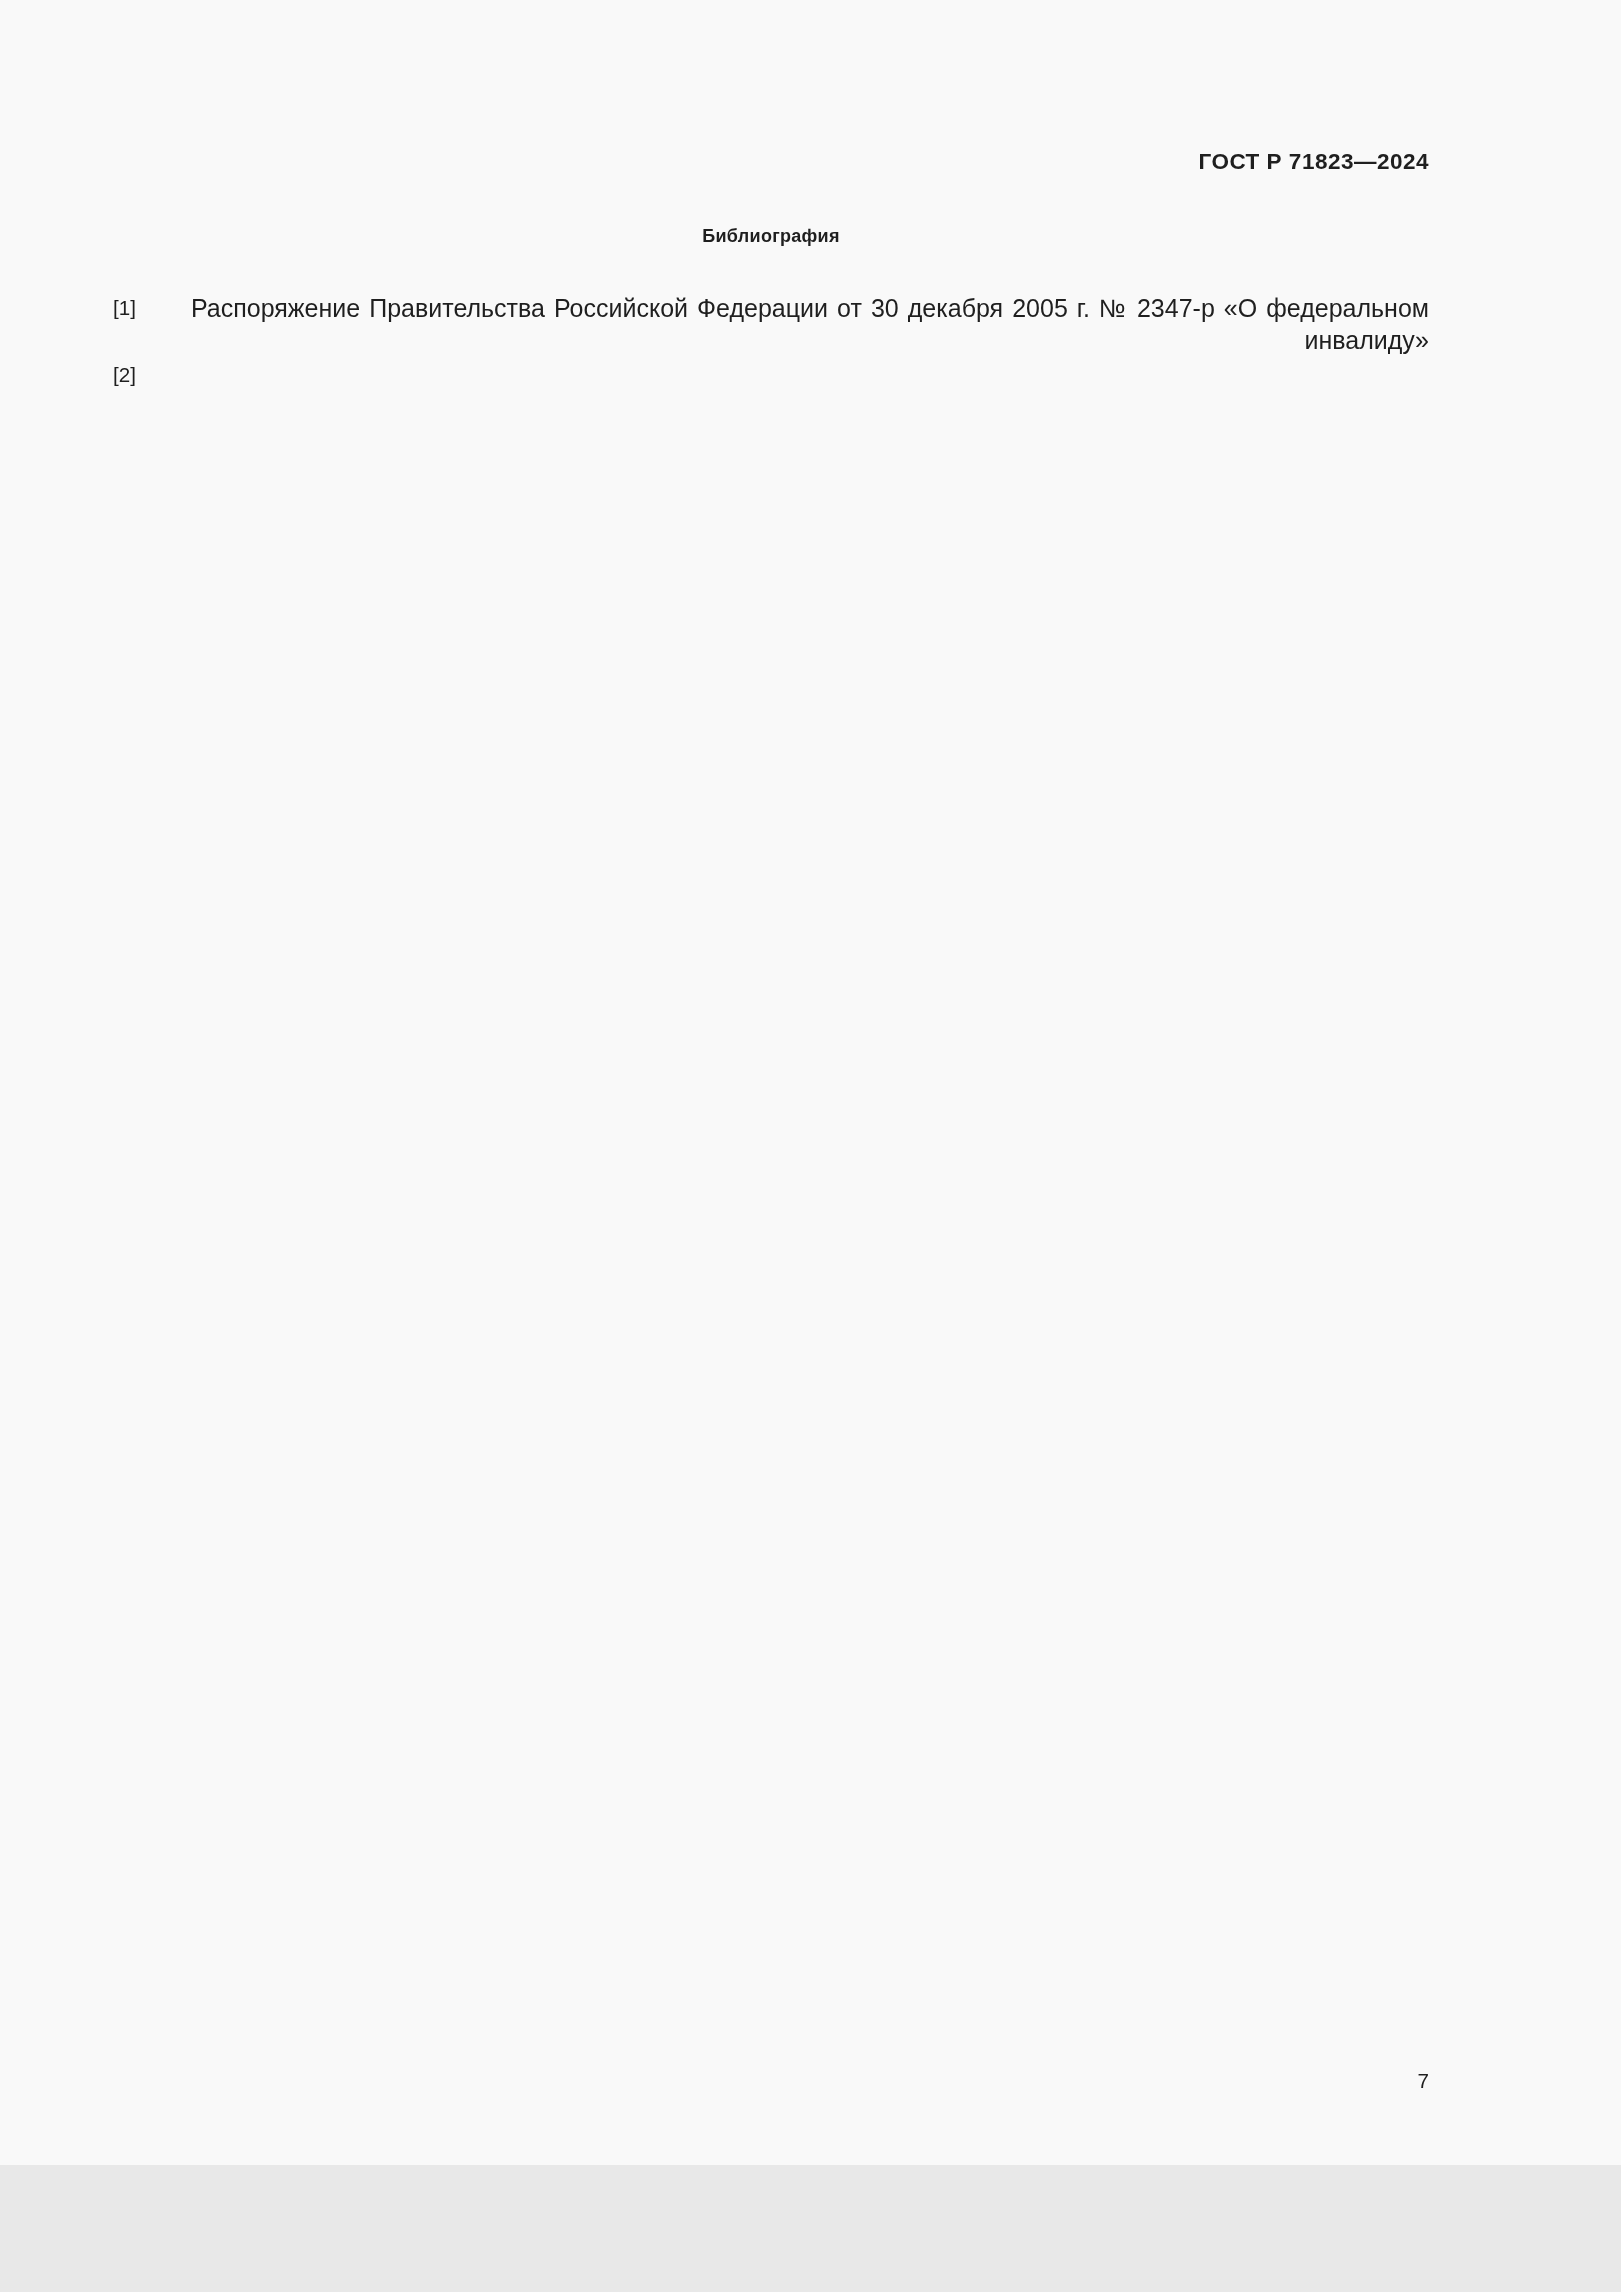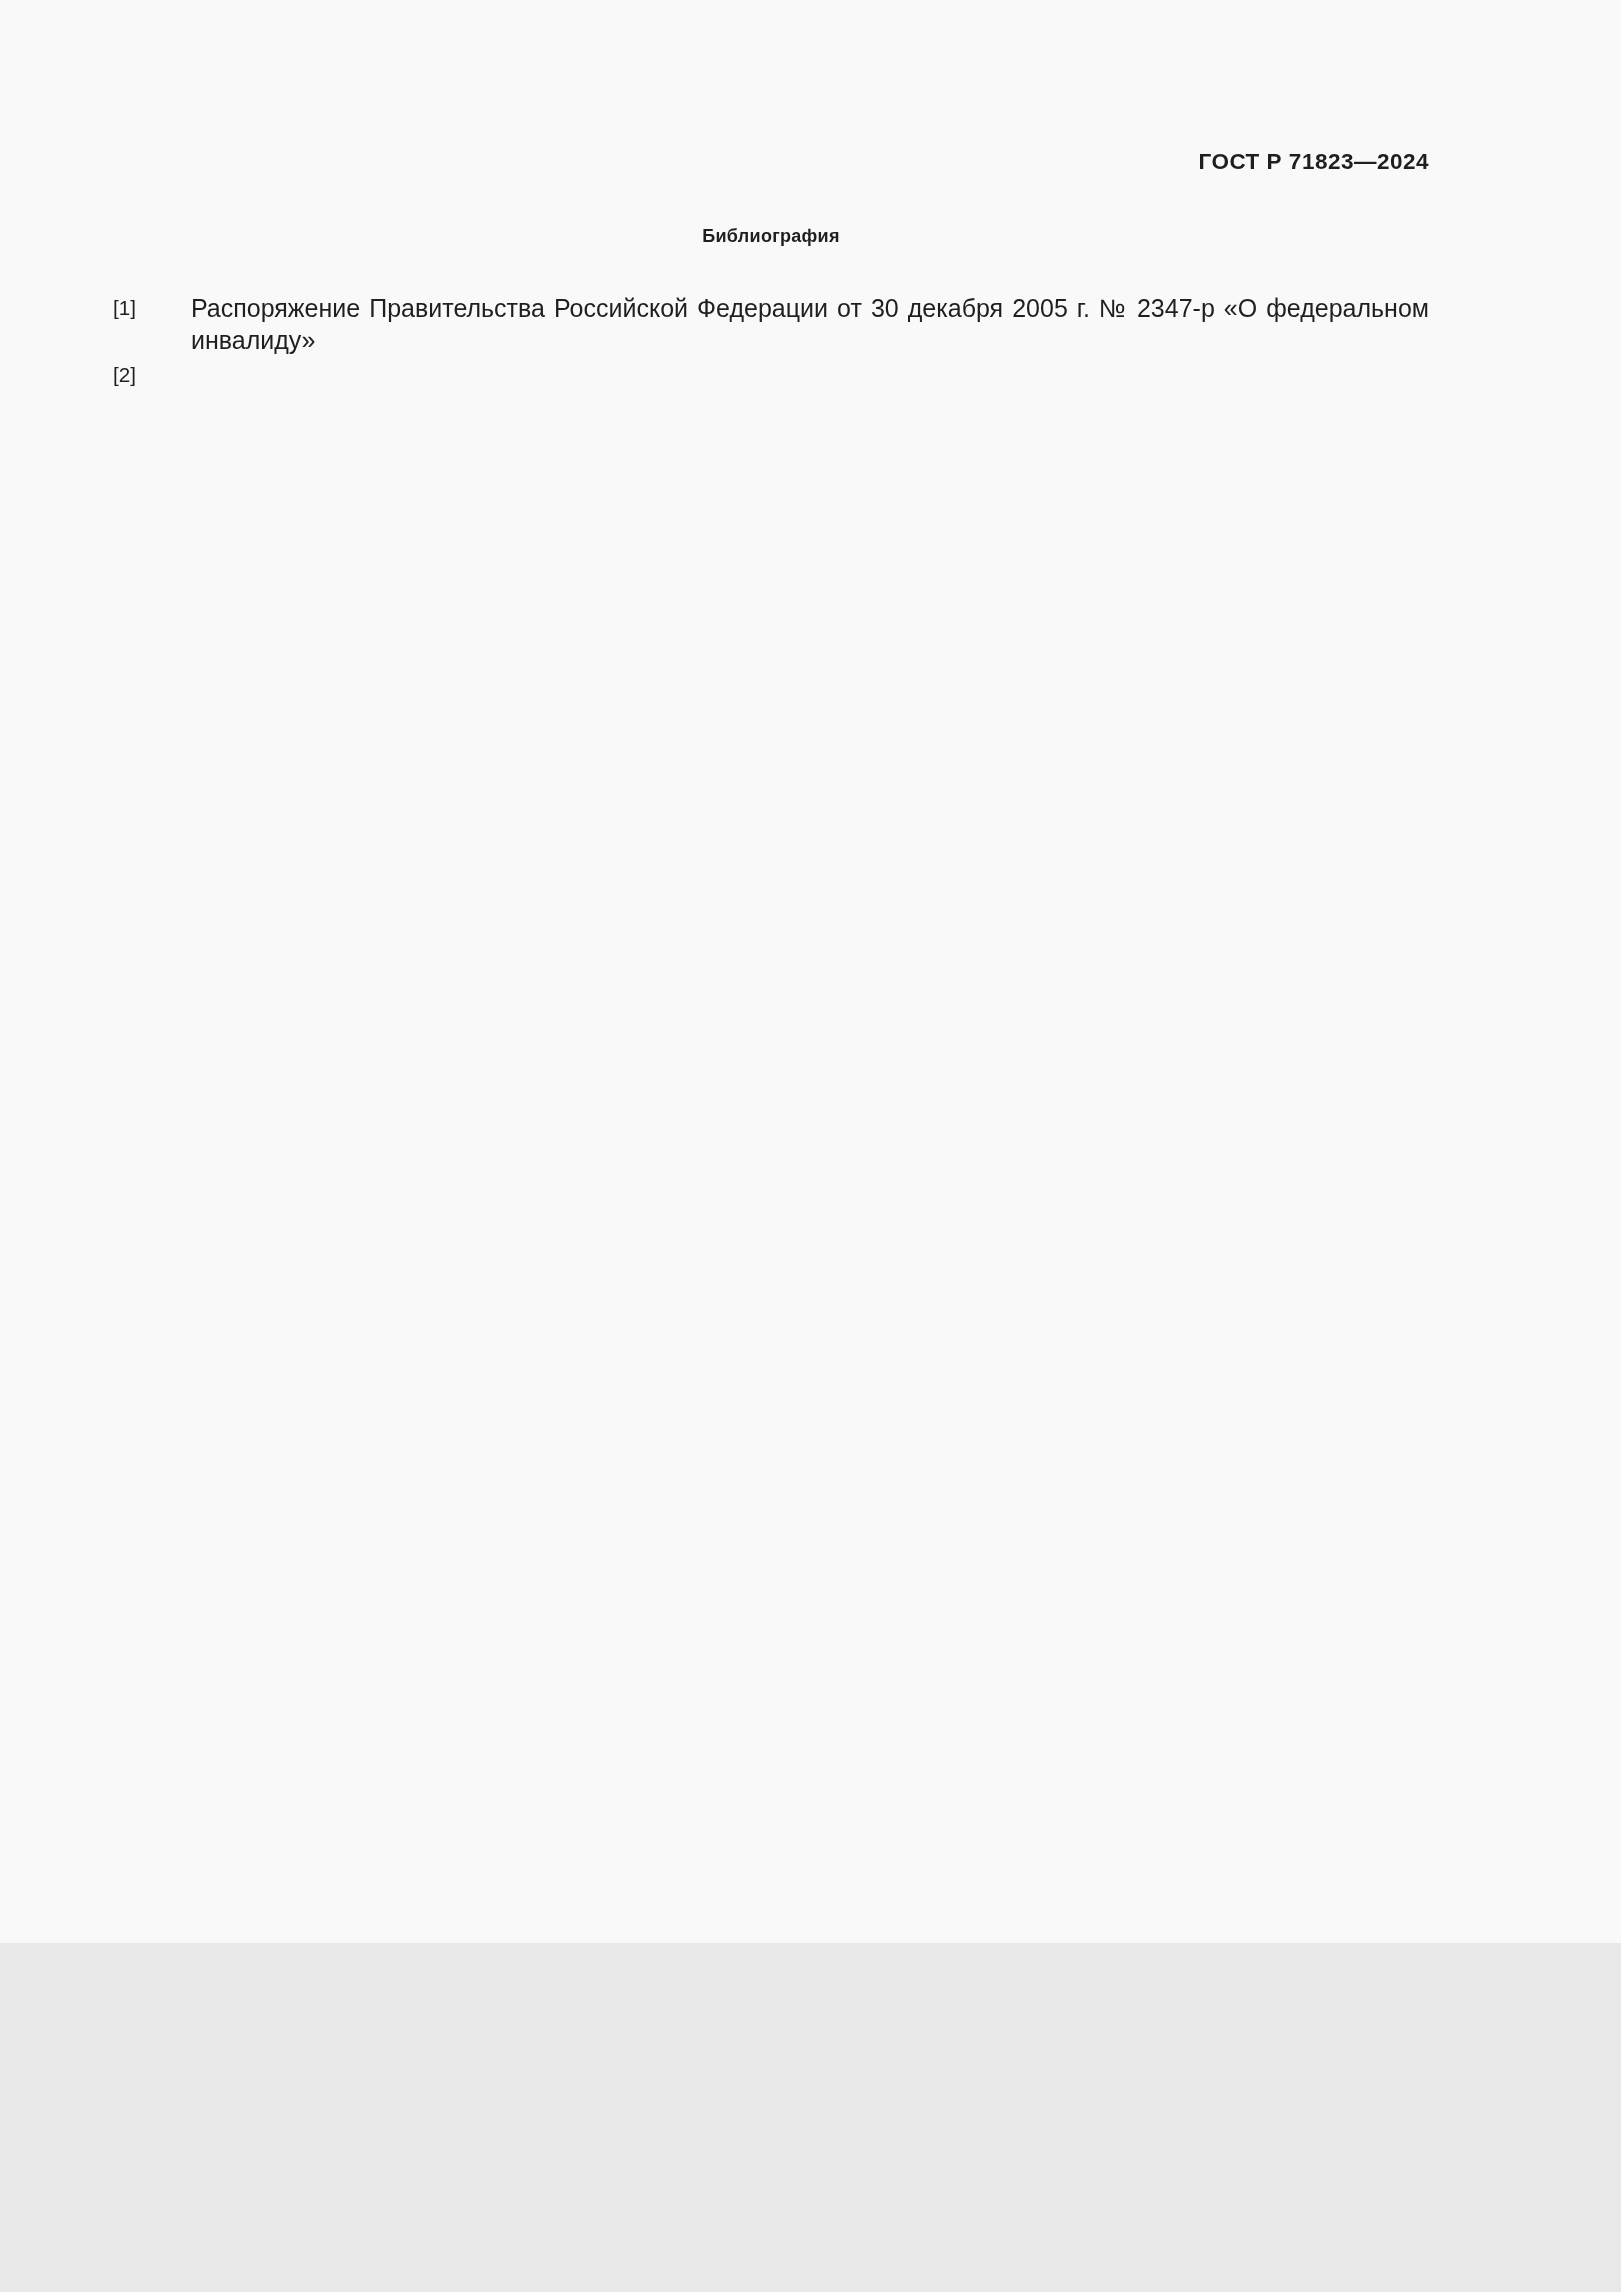--- a/index.html
+++ b/index.html
@@ -4,21 +4,21 @@
 <title>ГОСТ Р 71823—2024 — Библиография</title>
 <style>
   html, body {
     margin: 0;
     padding: 0;
     background: #e8e8e8;
   }
   .page {
     position: relative;
     width: 1621px;
-    height: 1943px;
+    height: 2165px;
     margin: 0 auto;
     background: #f9f9f9;
     color: #1f1f1f;
     font-family: "Liberation Sans", "DejaVu Sans", sans-serif;
     overflow: hidden;
   }
   .doc-header {
     position: absolute;
     top: 149px;
     left: 113px;
@@ -63,21 +63,21 @@
   .bib-line {
     font-size: 25px;
     line-height: 32px;
     white-space: pre-wrap;
   }
   .bib-line.justified {
     text-align: justify;
     text-align-last: justify;
   }
   .bib-line.last {
-    text-align: left;
+    text-align: right;
   }
   .page-number {
     position: absolute;
     top: 2069px;
     left: 113px;
     right: 192px;
     text-align: right;
     font-size: 20.6px;
   }
 </style>

